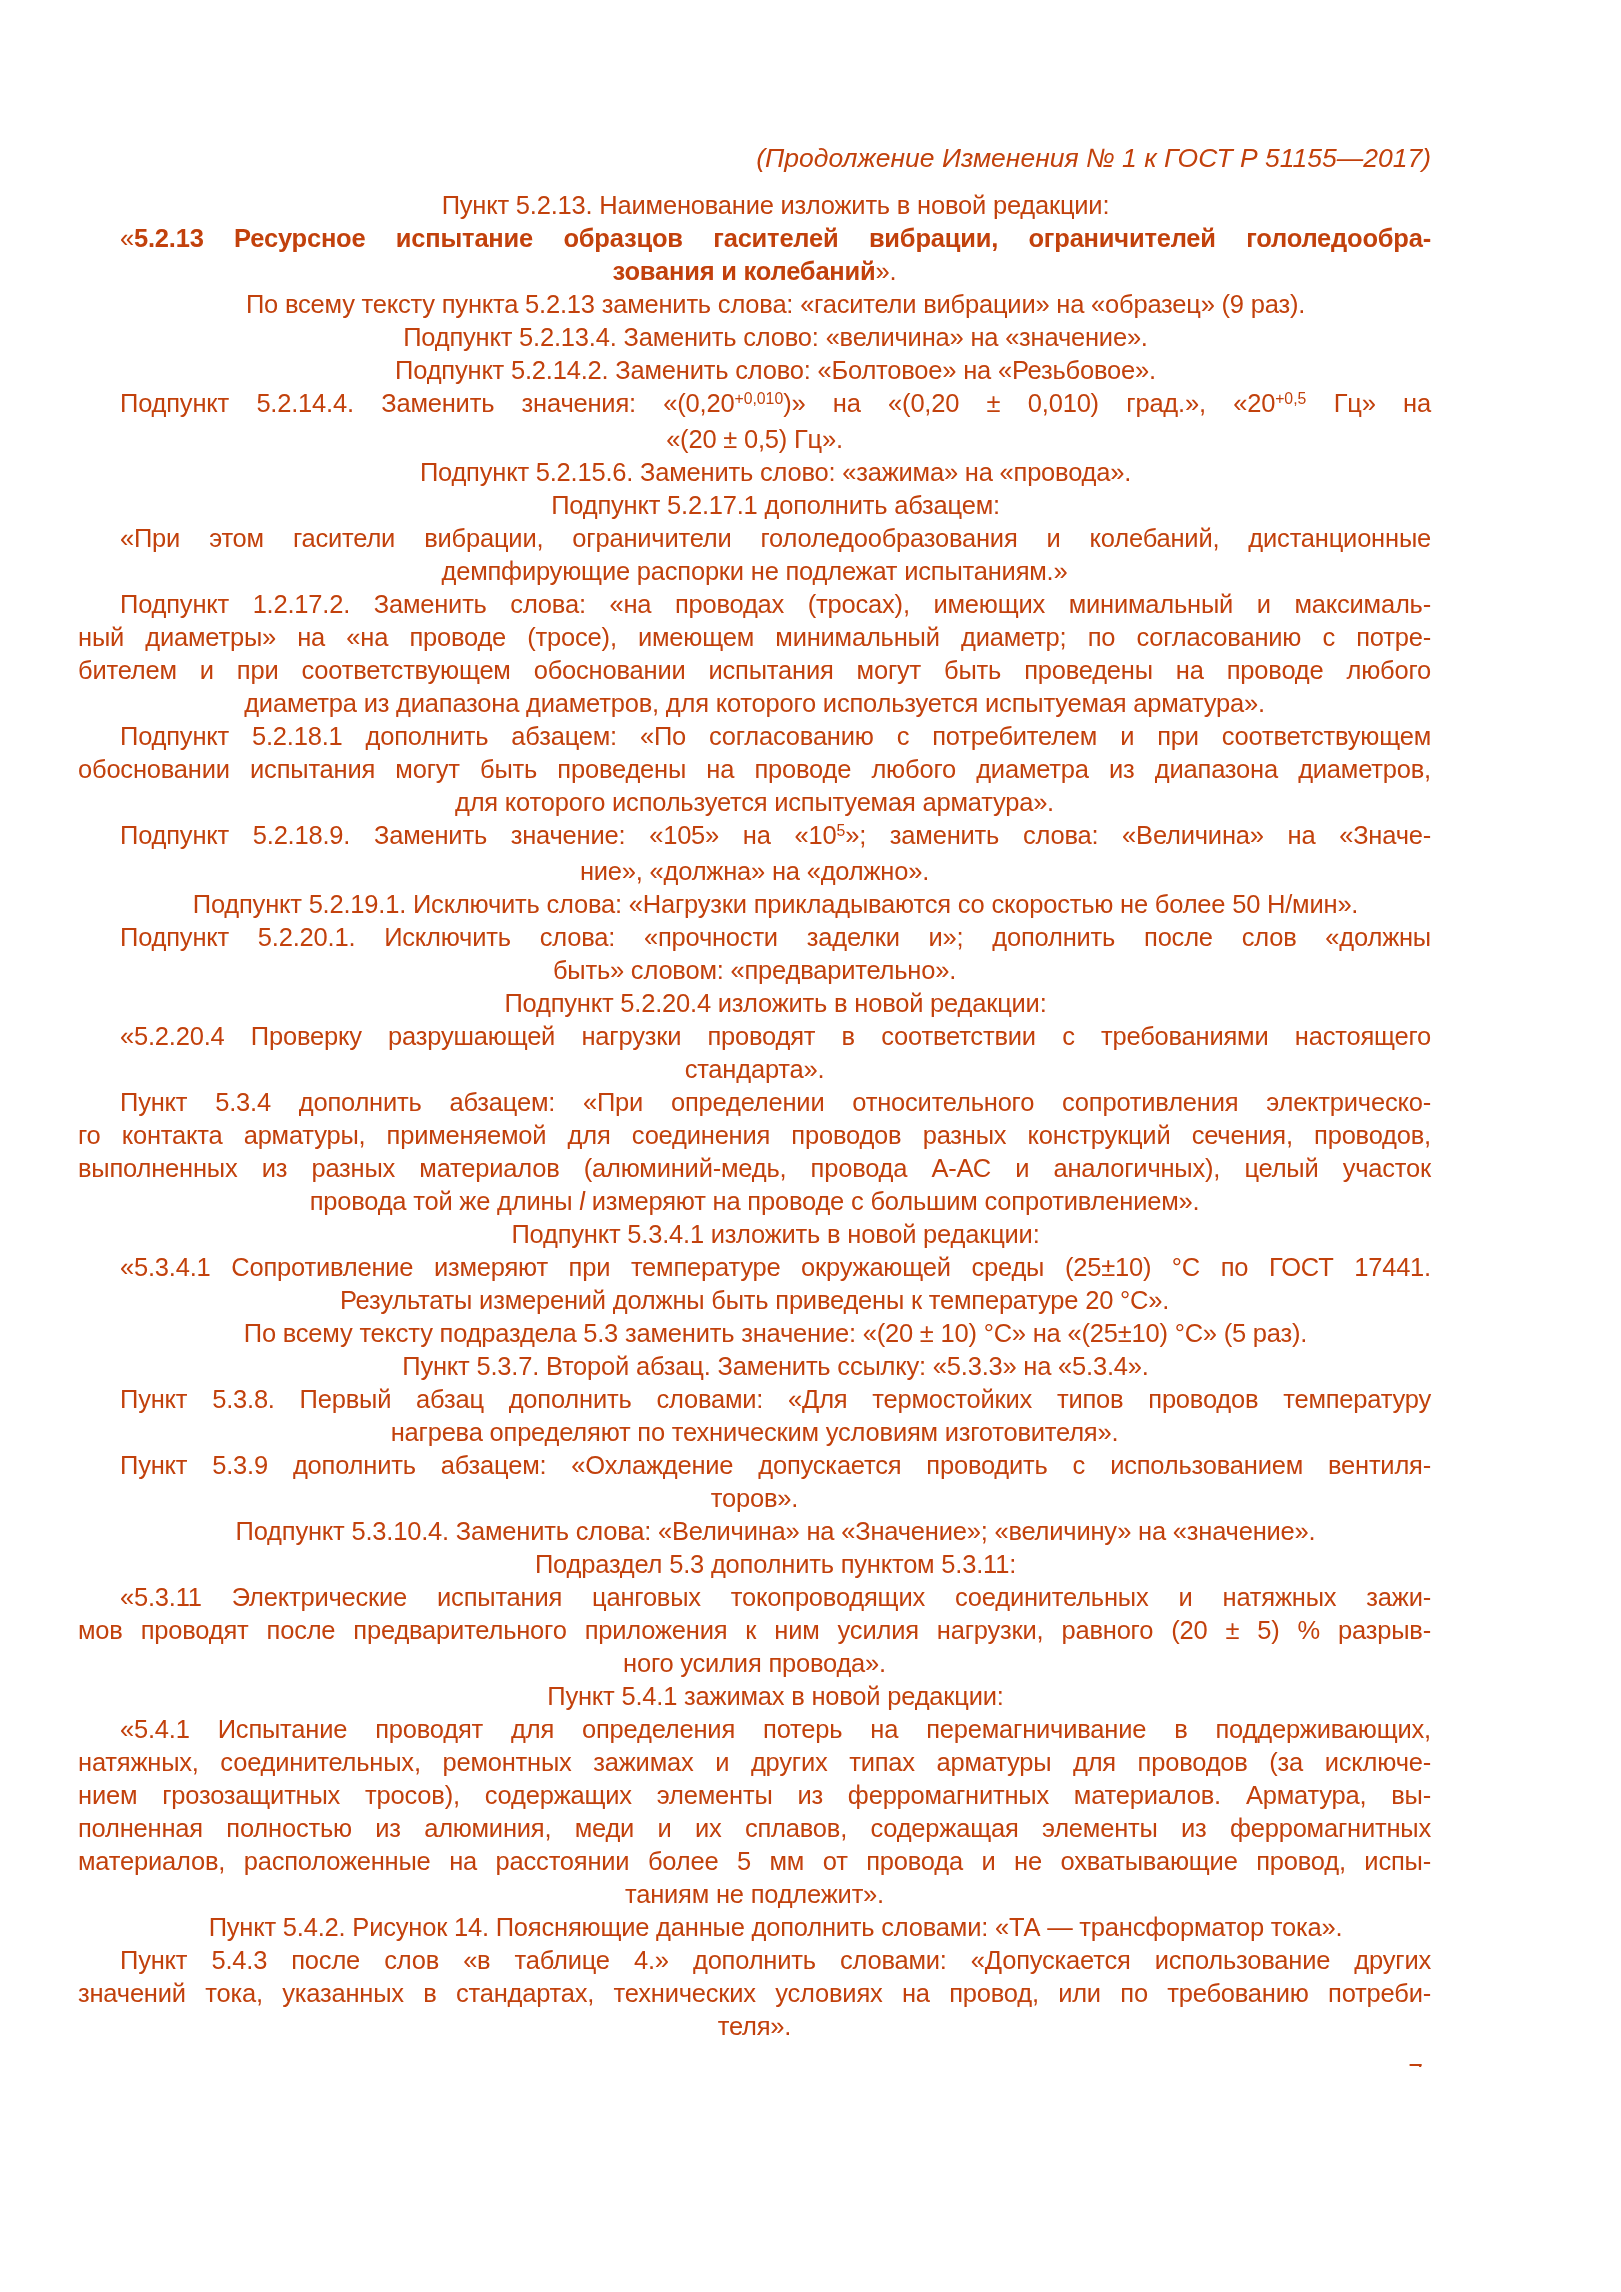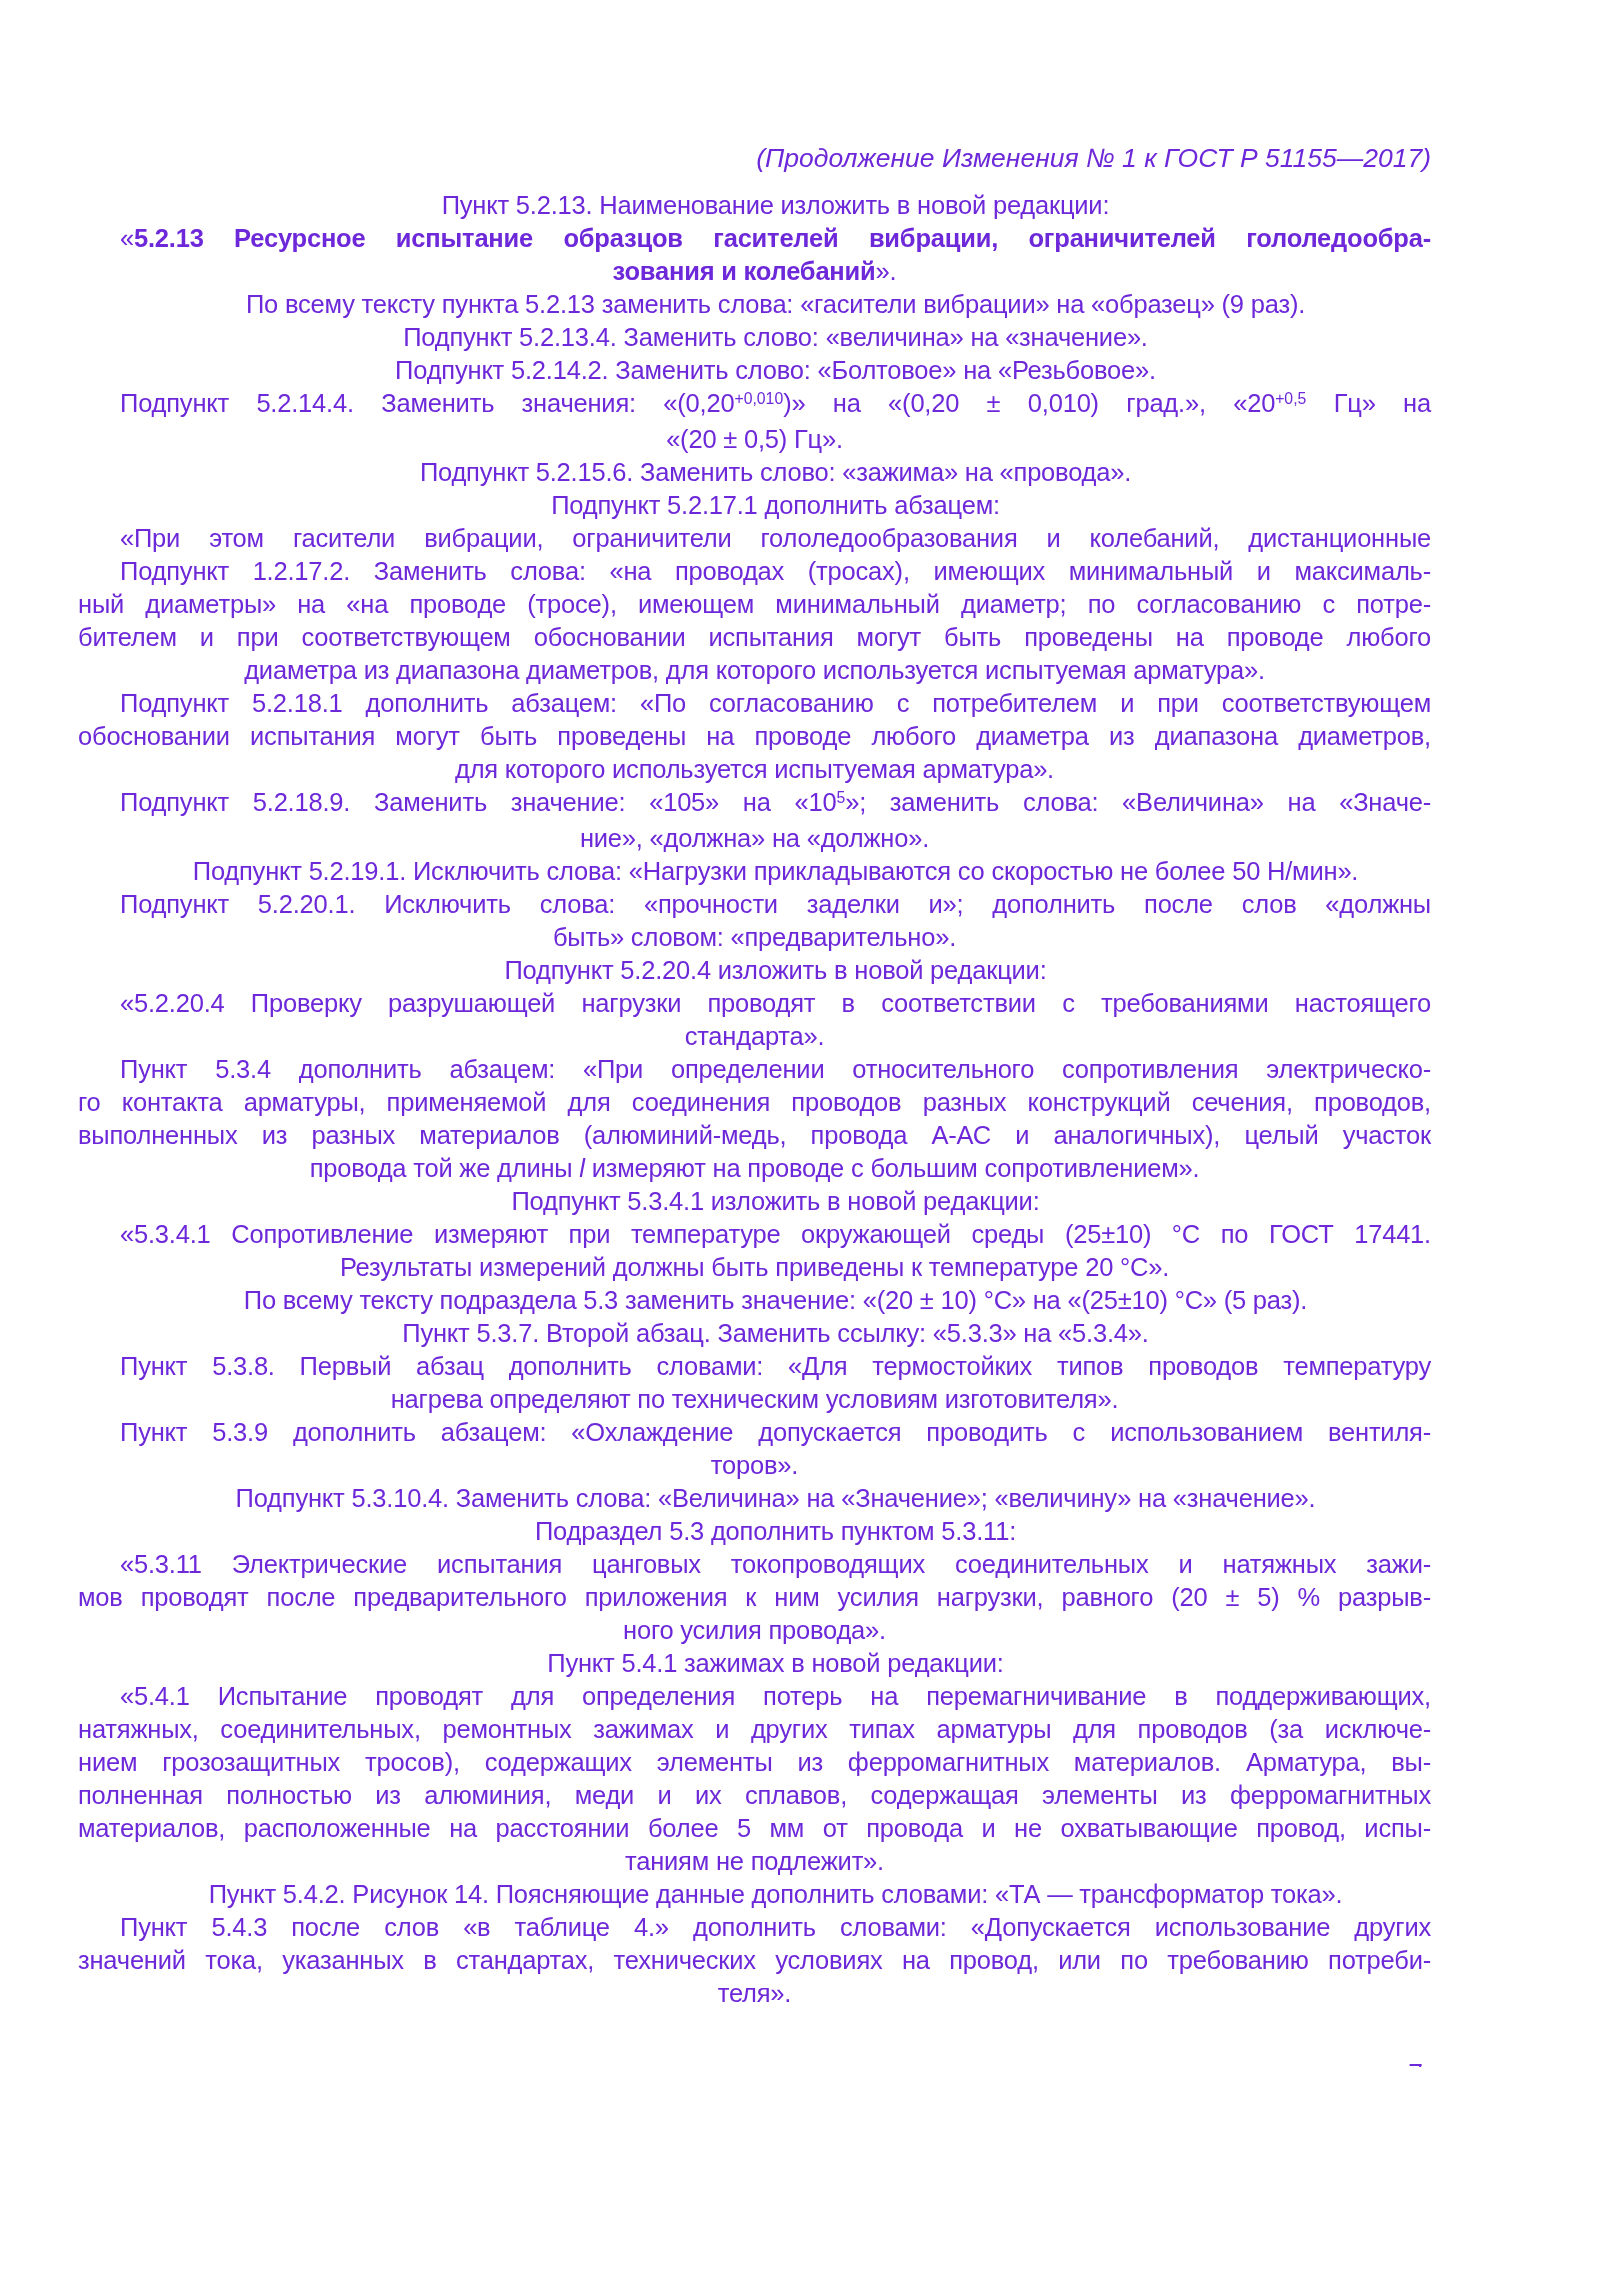--- a/index.html
+++ b/index.html
@@ -7,21 +7,21 @@
     padding: 0;
     background: #ffffff;
   }
   .page {
     position: relative;
     width: 1621px;
     height: 2067px;
     background: #ffffff;
     overflow: hidden;
     font-family: "Liberation Sans", sans-serif;
-    color: #6d28d9;
+    color: #c2410c;
   }
   .doc-header {
     position: absolute;
     top: 143px;
     left: 78px;
     width: 1353px;
     text-align: right;
     font-style: italic;
     font-size: 26.5px;
     line-height: 31px;
@@ -89,20 +89,21 @@
         <div class="line"><span>«(20 ± 0,5) Гц».</span></div>
       </div>
       <div class="para">
         <div class="line first"><span>Подпункт 5.2.15.6. Заменить слово: «зажима» на «провода».</span></div>
       </div>
       <div class="para">
         <div class="line first"><span>Подпункт 5.2.17.1 дополнить абзацем:</span></div>
       </div>
       <div class="para">
         <div class="line first just"><span>«При этом гасители вибрации, ограничители гололедообразования и колебаний, дистанционные</span></div>
+        <div class="line"><span>демпфирующие распорки не подлежат испытаниям.»</span></div>
       </div>
       <div class="para">
         <div class="line first just"><span>Подпункт 1.2.17.2. Заменить слова: «на проводах (тросах), имеющих минимальный и максималь-</span></div>
         <div class="line just"><span>ный диаметры» на «на проводе (тросе), имеющем минимальный диаметр; по согласованию с потре-</span></div>
         <div class="line just"><span>бителем и при соответствующем обосновании испытания могут быть проведены на проводе любого</span></div>
         <div class="line"><span>диаметра из диапазона диаметров, для которого используется испытуемая арматура».</span></div>
       </div>
       <div class="para">
         <div class="line first just"><span>Подпункт 5.2.18.1 дополнить абзацем: «По согласованию с потребителем и при соответствующем</span></div>
         <div class="line just"><span>обосновании испытания могут быть проведены на проводе любого диаметра из диапазона диаметров,</span></div>

